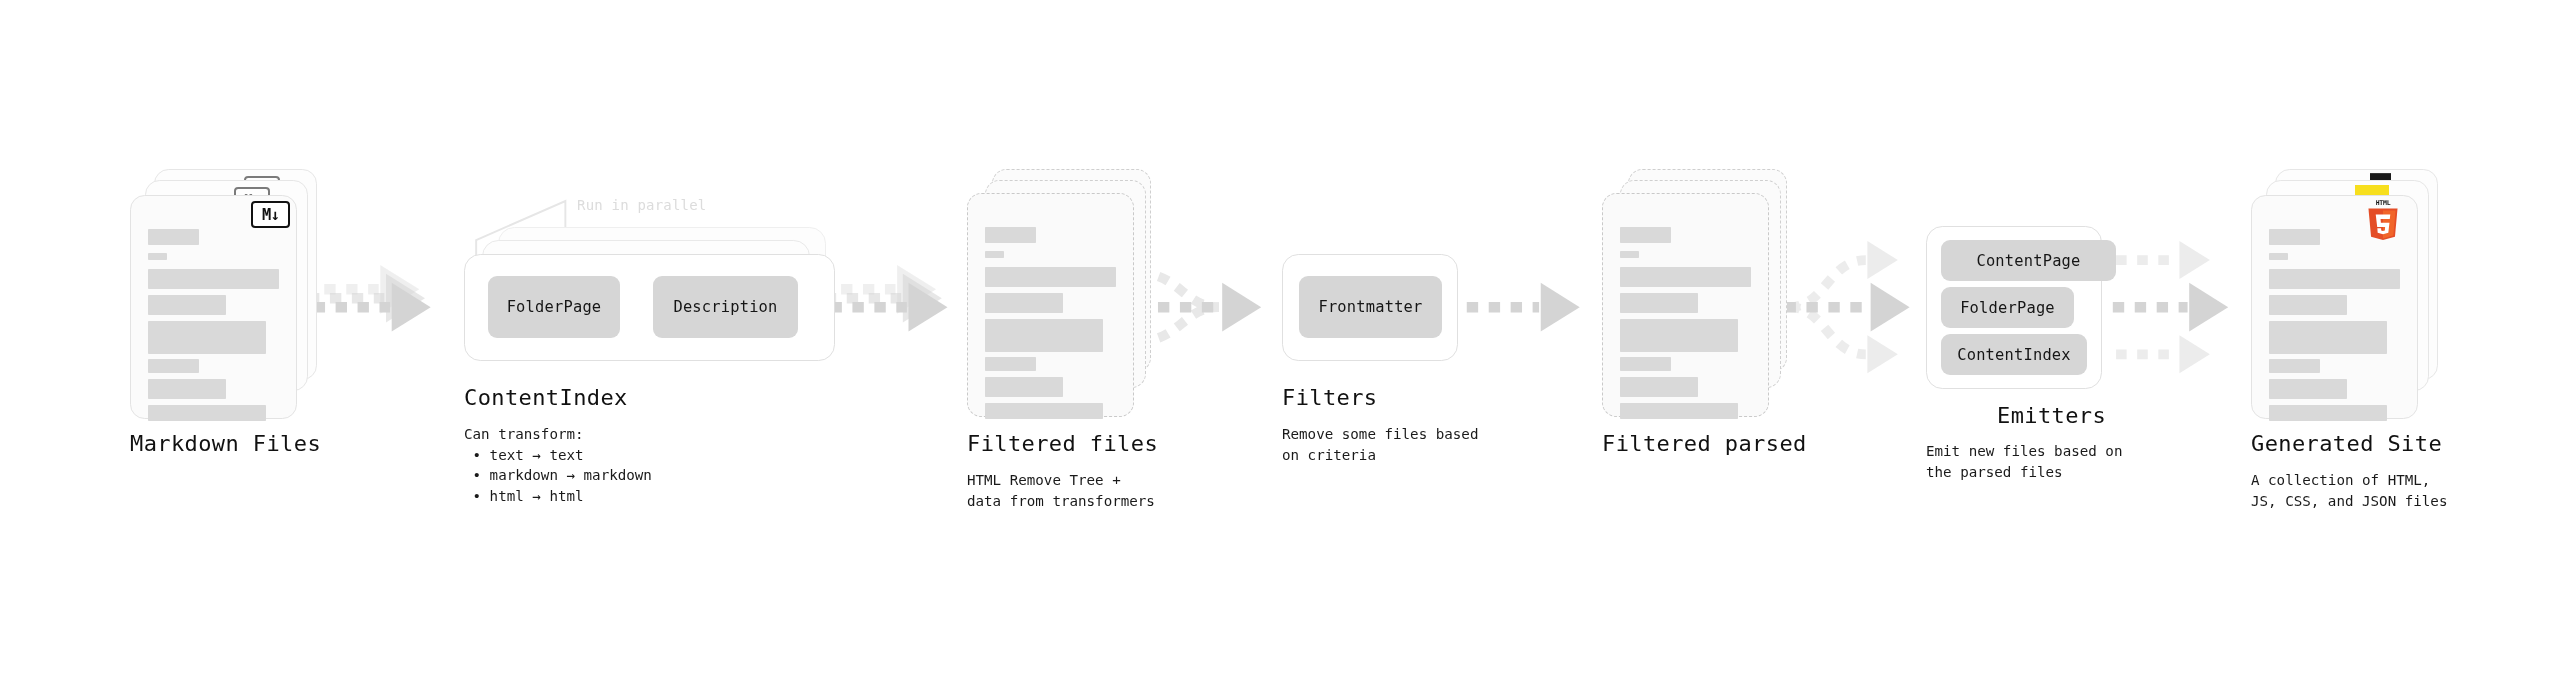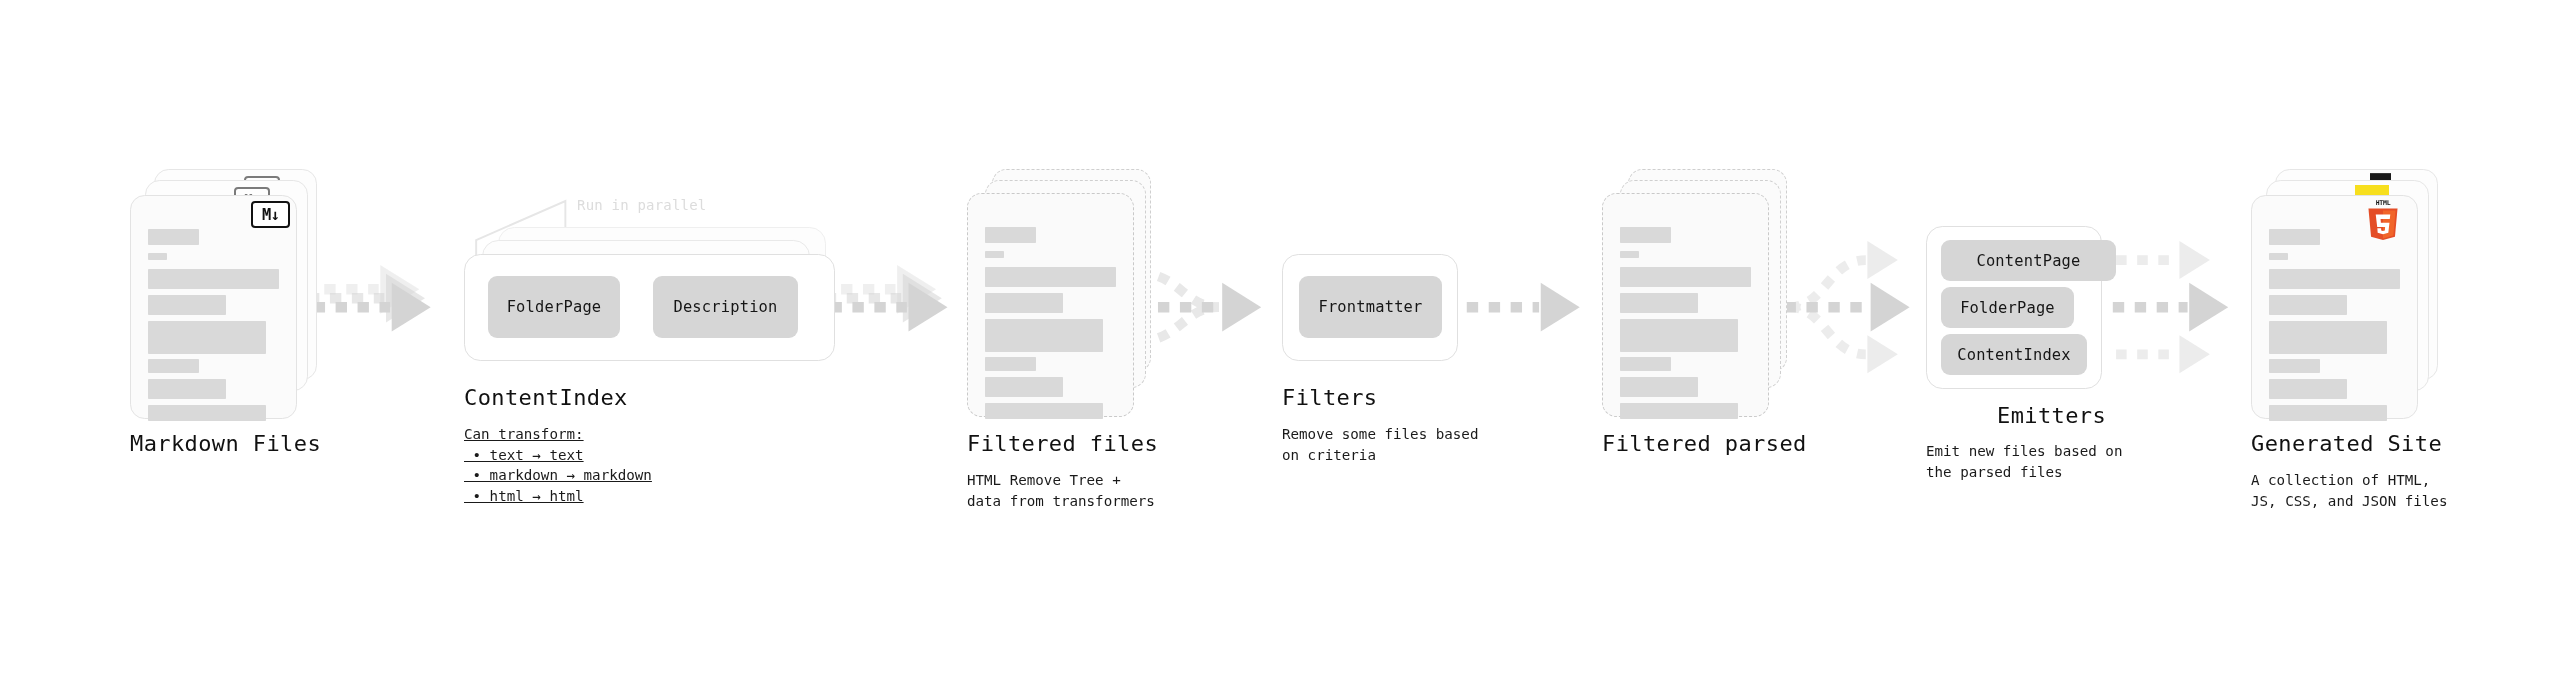--- a/index.html
+++ b/index.html
@@ -174,21 +174,21 @@
         <line x1="0" y1="52" x2="62" y2="52"></line>
           <path d="M56,45 L68,52 L56,59 Z" fill="#cfcfcf" stroke="none"></path>
       </g>
     </svg>
 
     <div class="panel" style="left:464px;top:254px;width:371px;height:107px;"></div>
     <div class="chip" style="left:488px;top:276px;width:132px;height:62px;">FolderPage</div>
     <div class="chip" style="left:653px;top:276px;width:145px;height:62px;">Description</div>
 
     <div class="cap-title" style="left:464px;top:387px;">ContentIndex</div>
-    <div class="cap-sub" style="left:464px;top:424px;text-decoration:underline;">Can transform:
+    <div class="cap-sub" style="left:464px;top:424px;">Can transform:
  • text → text
  • markdown → markdown
  • html → html</div>
   </div>
 
   <div>
     <div class="ghost dashed" style="left:992px;top:169px;width:159px;height:203px;"></div>
     <div class="ghost dashed" style="left:985px;top:180px;width:161px;height:208px;"></div>
 
     <div class="doccard dashed" style="left:967px;top:193px;width:167px;height:224px;">

